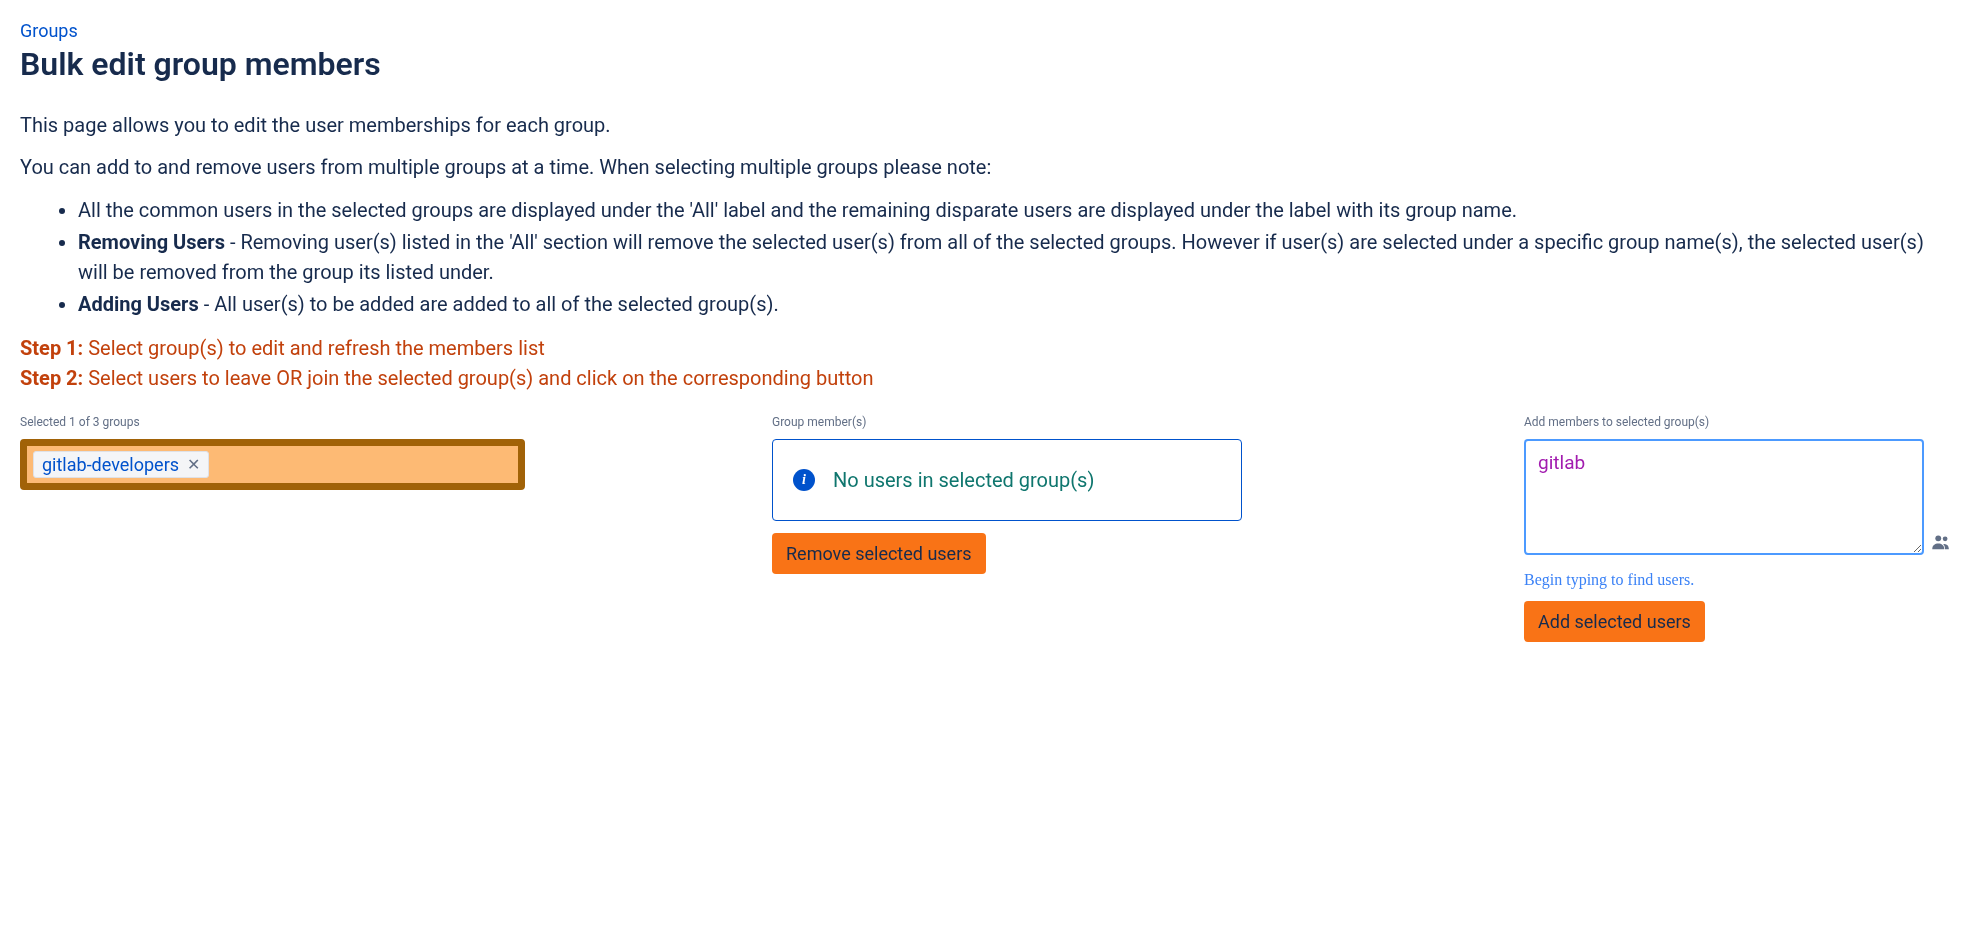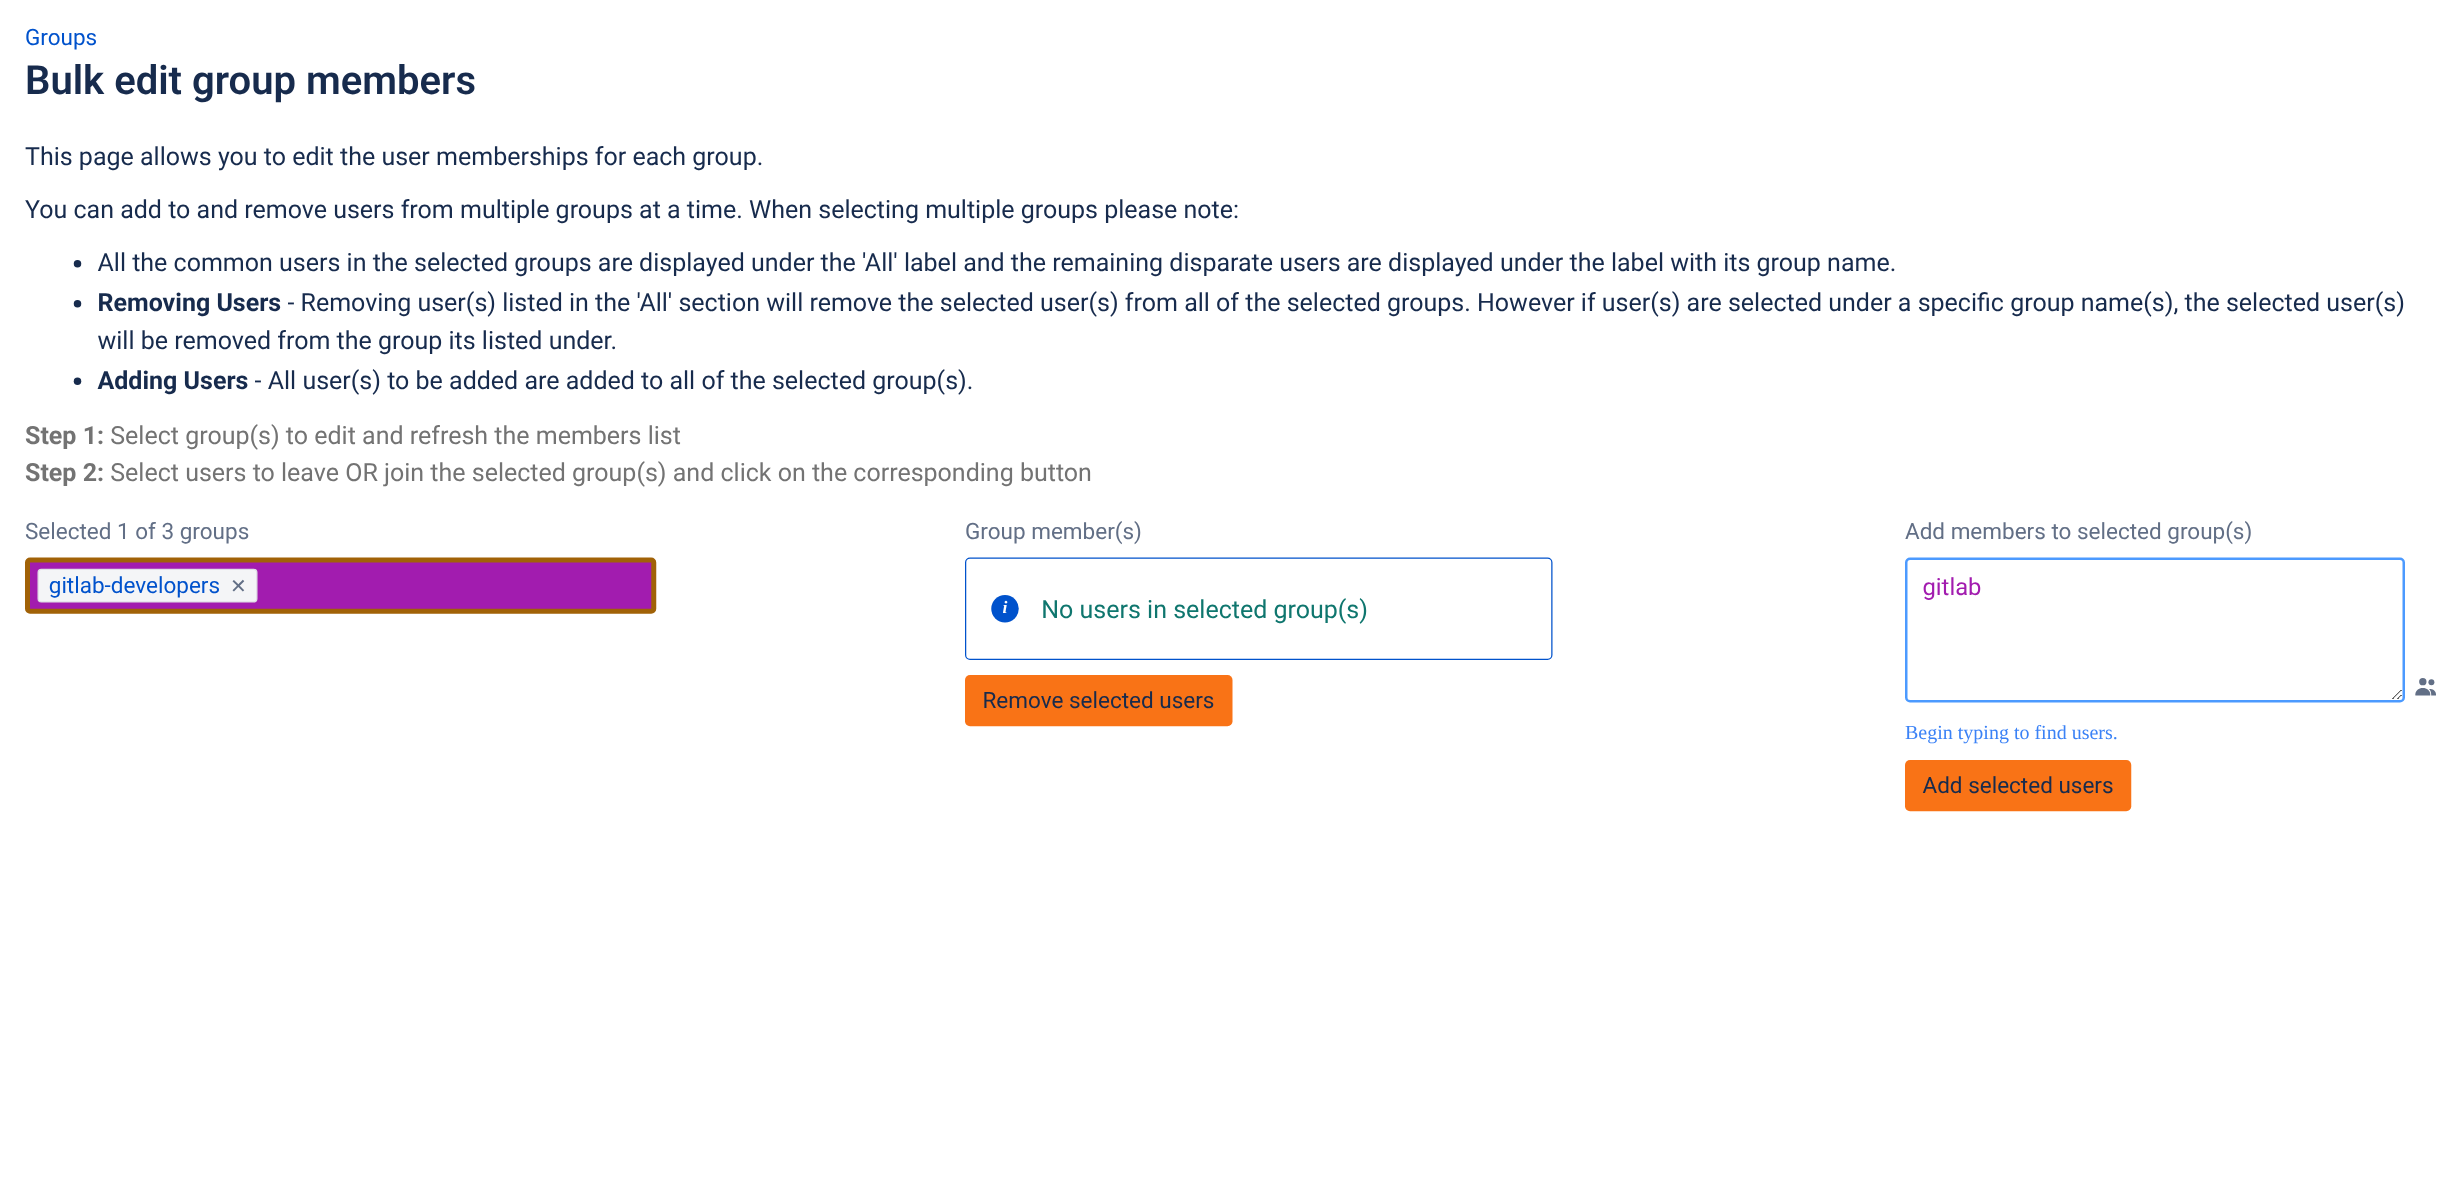--- a/index.html
+++ b/index.html
@@ -38,45 +38,45 @@
       margin-bottom: 14px;
     }
     .intro li {
       font-size: 20px;
       color: #172b4d;
       line-height: 1.5;
       margin-bottom: 2px;
     }
     .steps p {
       font-size: 20px;
-      color: #737373;
+      color: #c2410c;
       line-height: 1.5;
     }
     .steps {
       margin-bottom: 22px;
     }
     .columns {
       display: flex;
       gap: 40px;
       align-items: flex-start;
     }
     .col {
       flex: 1;
       min-width: 0;
     }
     .col-label {
-      font-size: 18px;
+      font-size: 12px;
       color: #626f86;
       margin-bottom: 10px;
       display: block;
     }
     .tag-input {
-      border: 4px solid #a16207;
-      border-radius: 4px;
-      background: #a21caf;
+      border: 7px solid #a16207;
+      border-radius: 4px;
+      background: #fdba74;
       padding: 5px 6px;
       min-height: 42px;
       display: flex;
       flex-wrap: wrap;
       gap: 4px;
       align-items: center;
       width: 100%;
       max-width: 505px;
     }
     .tag {

